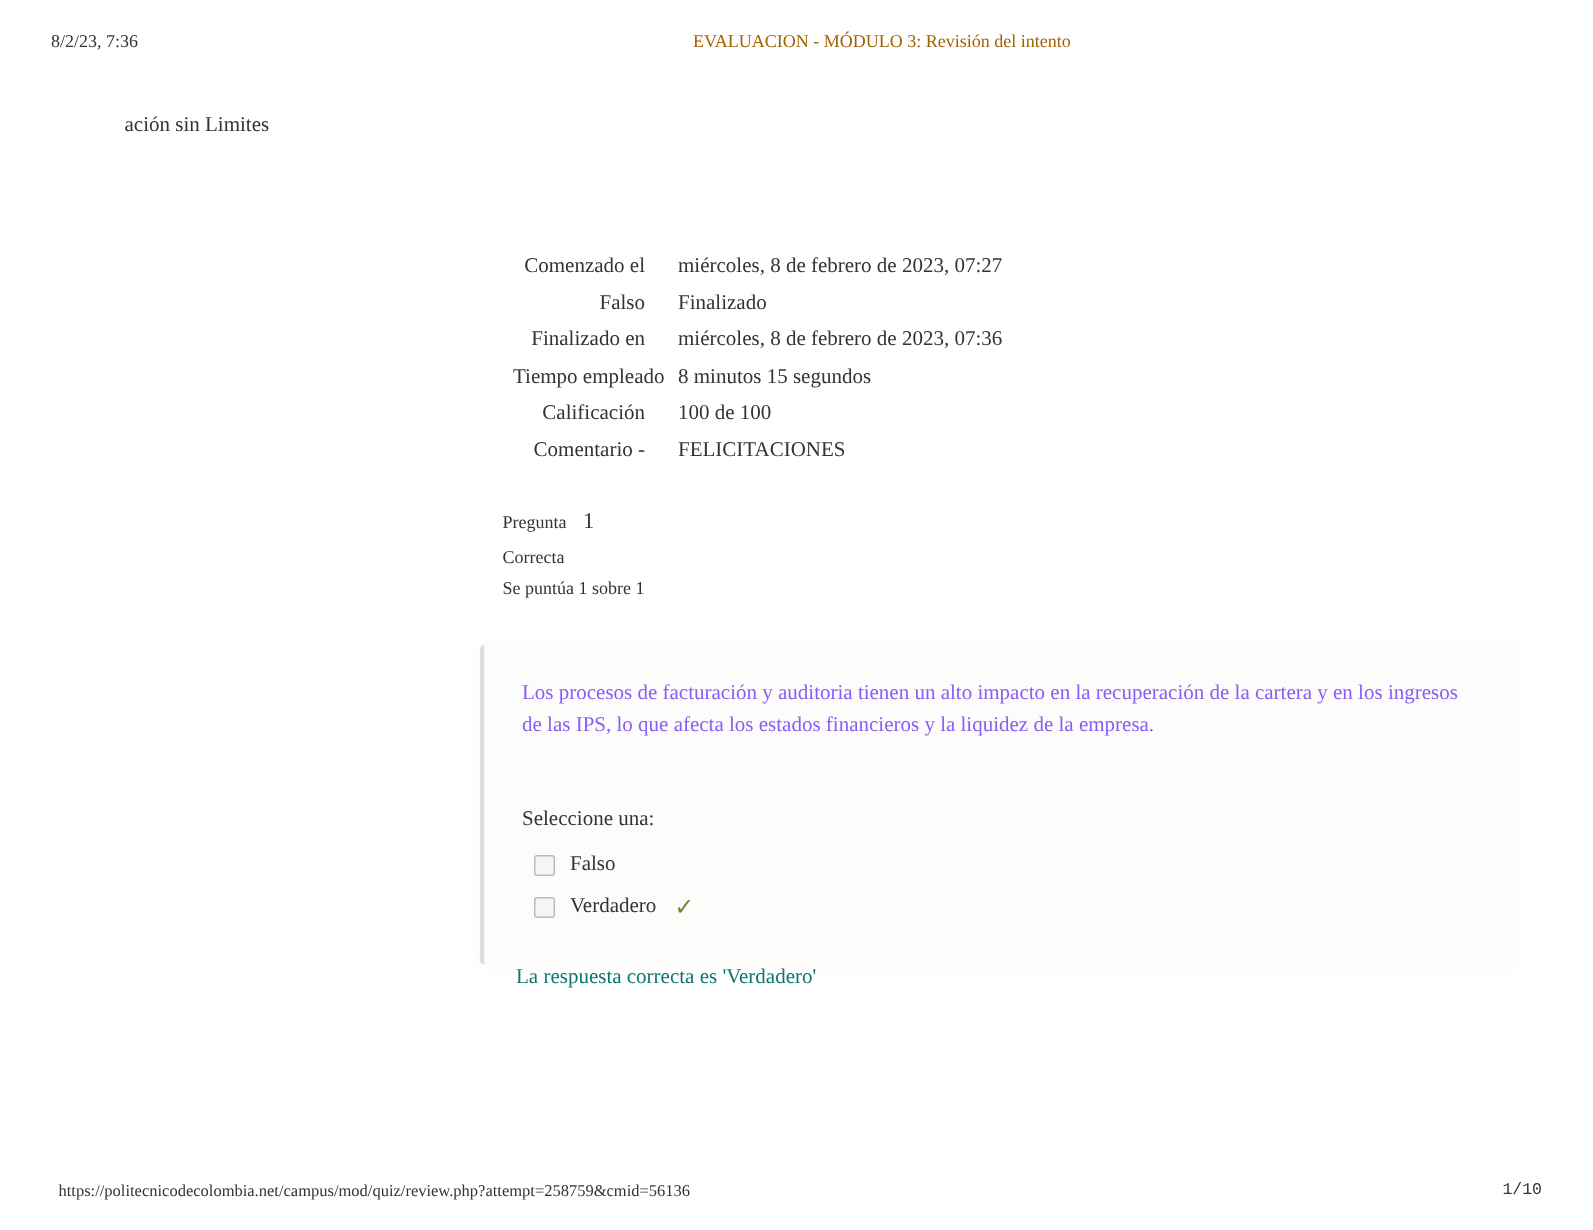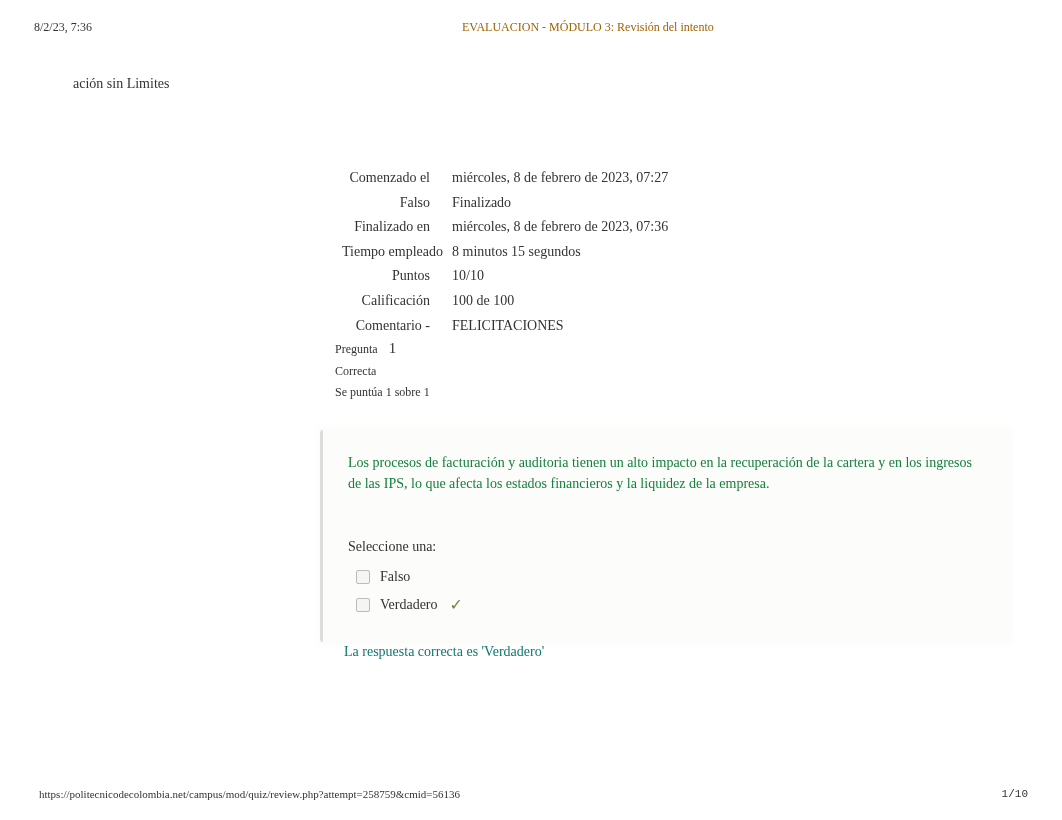--- a/index.html
+++ b/index.html
@@ -25,21 +25,21 @@
     .header-center {
       position: absolute;
       top: 20px;
       left: 462px;
       font-size: 12px;
       color: #a16207;
     }
     .subtitle {
       position: absolute;
       top: 76px;
-      left: 73px;
+      left: 83px;
       font-size: 14px;
       color: #333;
     }
     .summary-table {
       position: absolute;
       top: 168px;
       left: 342px;
       font-size: 14px;
     }
     .summary-row {
@@ -90,21 +90,21 @@
       background: #fcfcfa;
       border-left: 3px solid #ddd;
       border-radius: 3px;
       padding: 22px 25px 18px 25px;
       box-shadow: 0 0 8px rgba(200,200,180,0.15);
     }
     .question-text {
       font-size: 14px;
       line-height: 1.5;
       margin-bottom: 45px;
-      color: #15803d;
+      color: #8b5cf6;
     }
     .select-label {
       font-size: 14px;
       margin-bottom: 14px;
     }
     .option-row {
       display: flex;
       align-items: center;
       margin-bottom: 10px;
       padding-left: 8px;
@@ -168,24 +168,20 @@
   </div>
   <div class="summary-row">
     <div class="summary-label">Finalizado en</div>
     <div class="summary-value">miércoles, 8 de febrero de 2023, 07:36</div>
   </div>
   <div class="summary-row">
     <div class="summary-label">Tiempo empleado</div>
     <div class="summary-value">8 minutos 15 segundos</div>
   </div>
   <div class="summary-row">
-    <div class="summary-label">Puntos</div>
-    <div class="summary-value">10/10</div>
-  </div>
-  <div class="summary-row">
     <div class="summary-label">Calificación</div>
     <div class="summary-value">100 de 100</div>
   </div>
   <div class="summary-row">
     <div class="summary-label">Comentario -</div>
     <div class="summary-value">FELICITACIONES</div>
   </div>
 </div>
 
 <div class="question-header">

